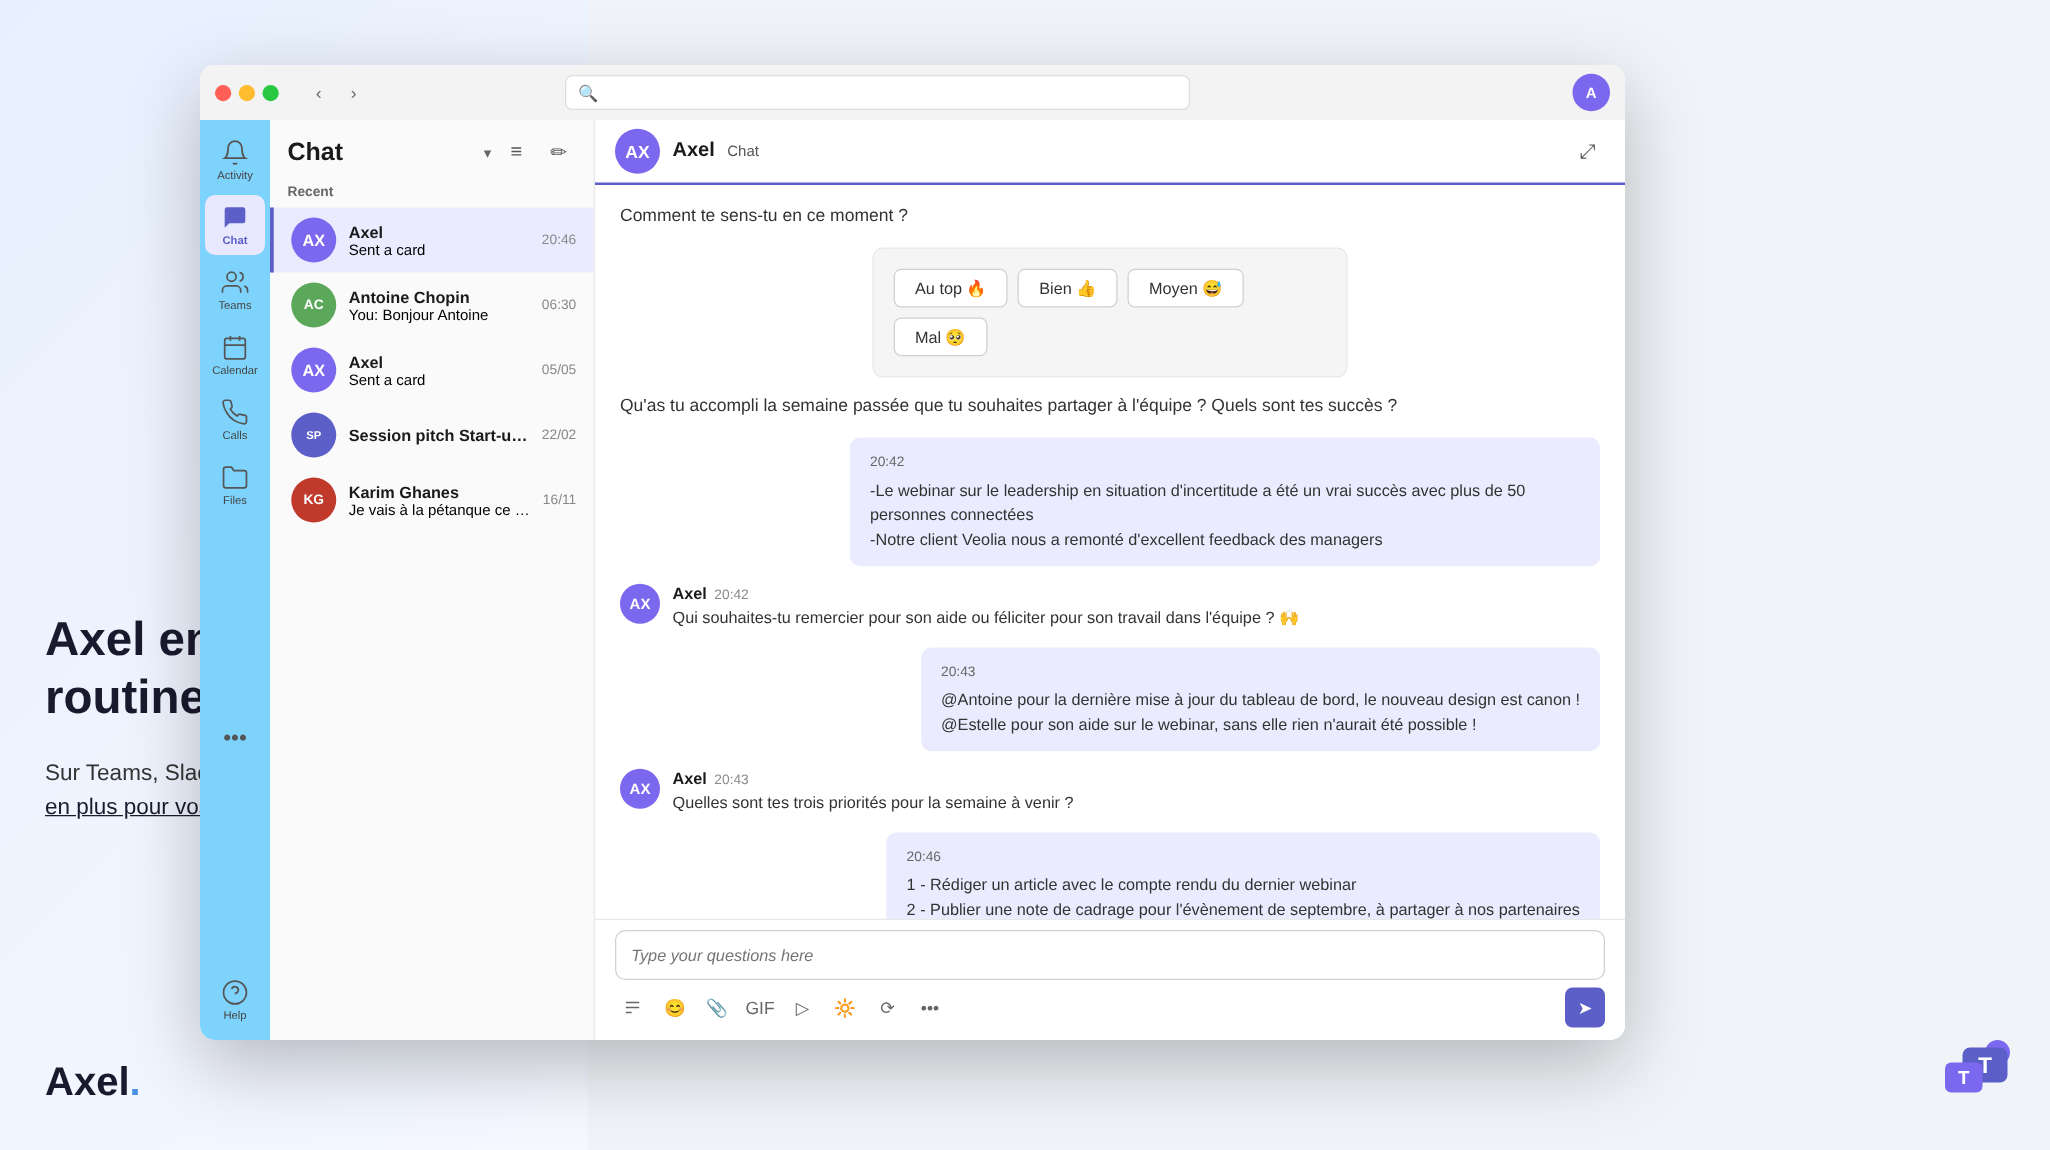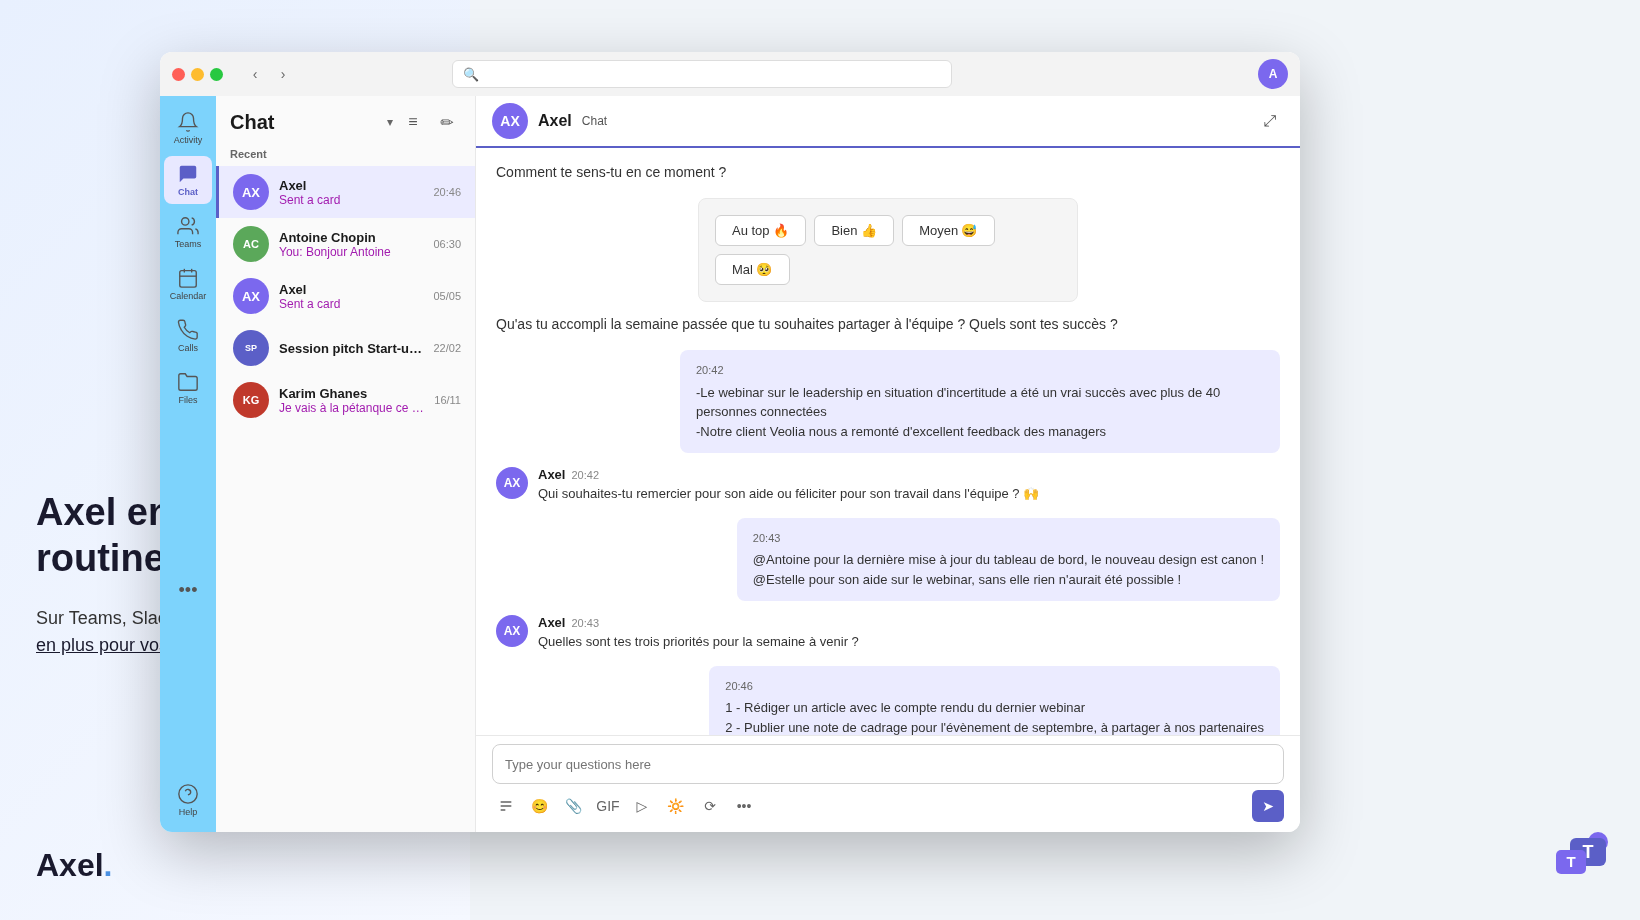--- a/index.html
+++ b/index.html
@@ -319,21 +319,21 @@
       font-size: 13px;
       font-weight: 600;
       color: #1a1a1a;
       white-space: nowrap;
       overflow: hidden;
       text-overflow: ellipsis;
     }
 
     .chat-preview {
       font-size: 12px;
-      color: #a21caf;
+      color: #000000;
       white-space: nowrap;
       overflow: hidden;
       text-overflow: ellipsis;
     }
 
     .chat-time {
       font-size: 11px;
       color: #888;
       flex-shrink: 0;
     }
@@ -525,20 +525,21 @@
       align-items: center;
     }
 
     .message-input-box input {
       flex: 1;
       border: none;
       outline: none;
       font-size: 13px;
       color: #999;
       background: transparent;
+      font-style: italic;
     }
 
     .message-toolbar {
       display: flex;
       align-items: center;
       padding: 6px 0 2px;
       gap: 6px;
     }
 
     .toolbar-btn {
@@ -758,21 +759,21 @@
           <button class="poll-btn">Moyen 😅</button>
           <button class="poll-btn">Mal 🥺</button>
         </div>
 
         <div class="bot-question">Qu'as tu accompli la semaine passée que tu souhaites partager à l'équipe ? Quels sont tes succès ?</div>
 
         <div class="reply-wrapper">
           <div class="reply-container">
             <div class="reply-bubble">
               <div class="reply-time">20:42</div>
-              <div style="white-space:pre-line;">-Le webinar sur le leadership en situation d'incertitude a été un vrai succès avec plus de 40 personnes connectées
+              <div style="white-space:pre-line;">-Le webinar sur le leadership en situation d'incertitude a été un vrai succès avec plus de 50 personnes connectées
 -Notre client Veolia nous a remonté d'excellent feedback des managers</div>
             </div>
           </div>
         </div>
 
         <div class="message-row">
           <div class="message-avatar">AX</div>
           <div class="message-content">
             <div class="message-header">
               <span class="message-sender">Axel</span>

